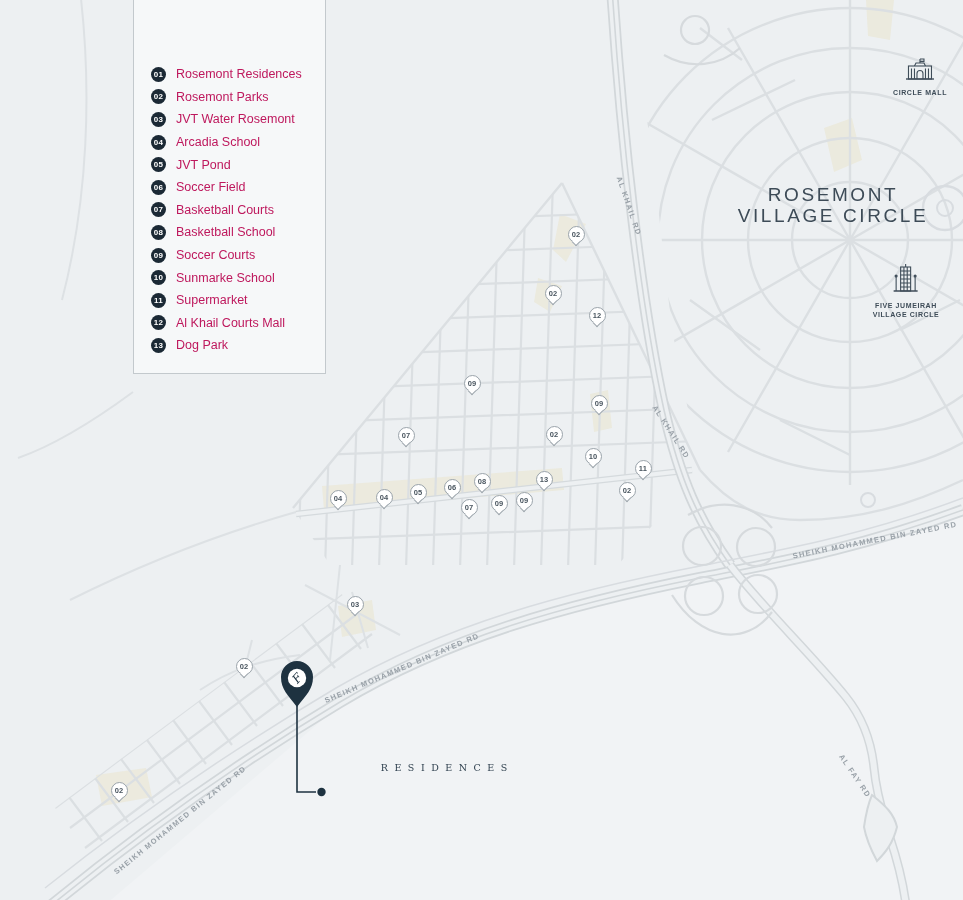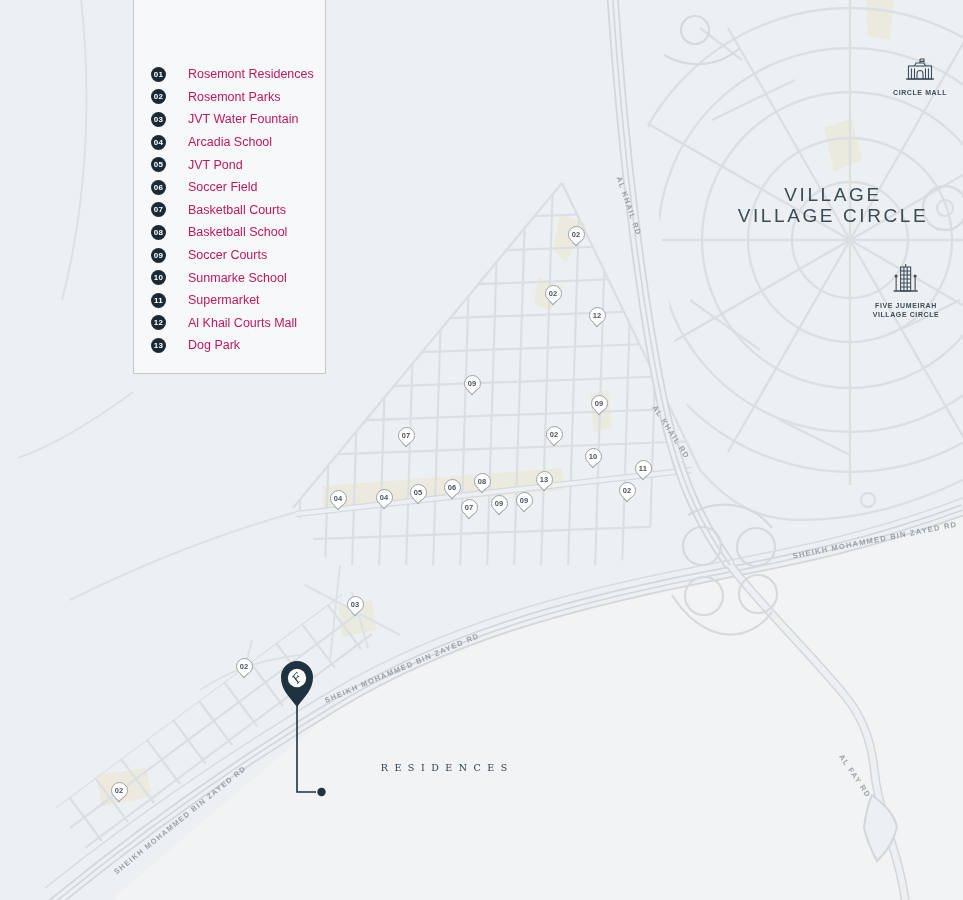--- a/index.html
+++ b/index.html
@@ -26,21 +26,21 @@
   .marker{position:absolute;width:17px;height:17px;border-radius:50%;background:#fff;border:1px solid #9aa3aa;
     display:flex;align-items:center;justify-content:center;box-sizing:border-box;}
   .marker span{font-size:7.5px;font-weight:700;color:#49555f;position:relative;z-index:1;letter-spacing:.2px;}
   .marker::after{content:'';position:absolute;left:50%;bottom:-3px;width:5px;height:5px;background:#fff;
     border-right:1px solid #9aa3aa;border-bottom:1px solid #9aa3aa;transform:translateX(-50%) rotate(45deg);}
 
   
   .legend{position:absolute;left:133px;top:-2px;width:193px;height:376px;background:#f6f8f9;
     border:1px solid #c3c9cd;box-sizing:border-box;z-index:10;}
   #legend-items{padding:64px 0 0 17px;}
-  .legend-item{display:flex;align-items:center;height:22.6px;gap:22px;}
+  .legend-item{display:flex;align-items:center;height:22.6px;gap:10px;}
   .legend-badge{width:15px;height:15px;min-width:15px;border-radius:50%;background:#1b2935;color:#fff;
     font-size:8px;font-weight:700;display:flex;align-items:center;justify-content:center;letter-spacing:.2px;}
   .legend-label{font-size:12.5px;color:#be185d;white-space:nowrap;}
 
   
   .logo{position:absolute;left:444px;top:762px;transform:translateX(-50%);text-align:center;z-index:6;color:#2e3f4d;}
   .logo-name{font-family:"DejaVu Serif","Liberation Serif",serif;font-size:26px;letter-spacing:7px;
     font-weight:500;white-space:nowrap;padding-left:7px;}
   .logo-sub{font-family:"DejaVu Serif","Liberation Serif",serif;font-size:9.5px;letter-spacing:6.5px;
     white-space:nowrap;padding-left:6.5px;}
@@ -157,21 +157,21 @@
   <div id="road-labels">
       <div class="road-label" style="left: 629px; top: 206px; transform: translate(-50%, -50%) rotate(71deg);">AL KHAIL RD</div>
       <div class="road-label" style="left: 671px; top: 432px; transform: translate(-50%, -50%) rotate(57deg);">AL KHAIL RD</div>
       <div class="road-label" style="left: 875px; top: 540px; transform: translate(-50%, -50%) rotate(-11deg);">SHEIKH MOHAMMED BIN ZAYED RD</div>
       <div class="road-label" style="left: 402px; top: 668px; transform: translate(-50%, -50%) rotate(-23deg);">SHEIKH MOHAMMED BIN ZAYED RD</div>
       <div class="road-label" style="left: 180px; top: 820px; transform: translate(-50%, -50%) rotate(-39deg);">SHEIKH MOHAMMED BIN ZAYED RD</div>
       <div class="road-label" style="left: 855px; top: 776px; transform: translate(-50%, -50%) rotate(56deg);">AL FAY RD</div>
     </div>
 
   <div class="area-label">
-    <div>VILLAGE</div>
+    <div>ROSEMONT</div>
     <div>VILLAGE CIRCLE</div>
   </div>
 
   <div class="landmark" style="left:920px;top:58px;">
     <svg width="30" height="23" viewBox="0 0 30 23" stroke="#3f4d59" fill="none" stroke-width="1.1">
       <path d="M15,1 L15,5 M15,1 L19,1 L19,3.4 L15,3.4"></path>
       <path d="M9.5,8 L11,5 L19,5 L20.5,8"></path>
       <rect x="3.5" y="8" width="23" height="13"></rect>
       <path d="M12,21 L12,15.5 A3,3 0 0 1 18,15.5 L18,21"></path>
       <path d="M6.5,10.5 L6.5,21 M9.5,10.5 L9.5,21 M20.5,10.5 L20.5,21 M23.5,10.5 L23.5,21"></path>
@@ -283,21 +283,21 @@
         <div class="legend-item">
           <span class="legend-badge">01</span>
           <span class="legend-label">Rosemont Residences</span>
         </div>
         <div class="legend-item">
           <span class="legend-badge">02</span>
           <span class="legend-label">Rosemont Parks</span>
         </div>
         <div class="legend-item">
           <span class="legend-badge">03</span>
-          <span class="legend-label">JVT Water Fountain</span>
+          <span class="legend-label">JVT Water Rosemont</span>
         </div>
         <div class="legend-item">
           <span class="legend-badge">04</span>
           <span class="legend-label">Arcadia School</span>
         </div>
         <div class="legend-item">
           <span class="legend-badge">05</span>
           <span class="legend-label">JVT Pond</span>
         </div>
         <div class="legend-item">

